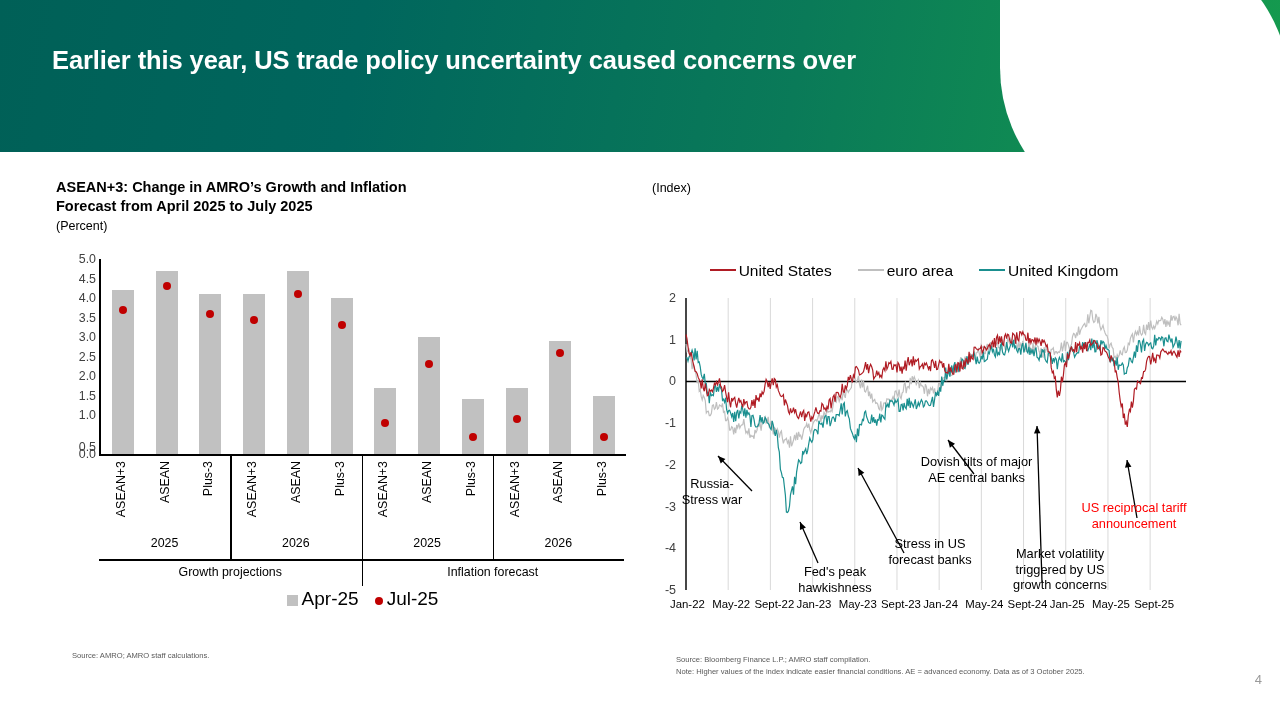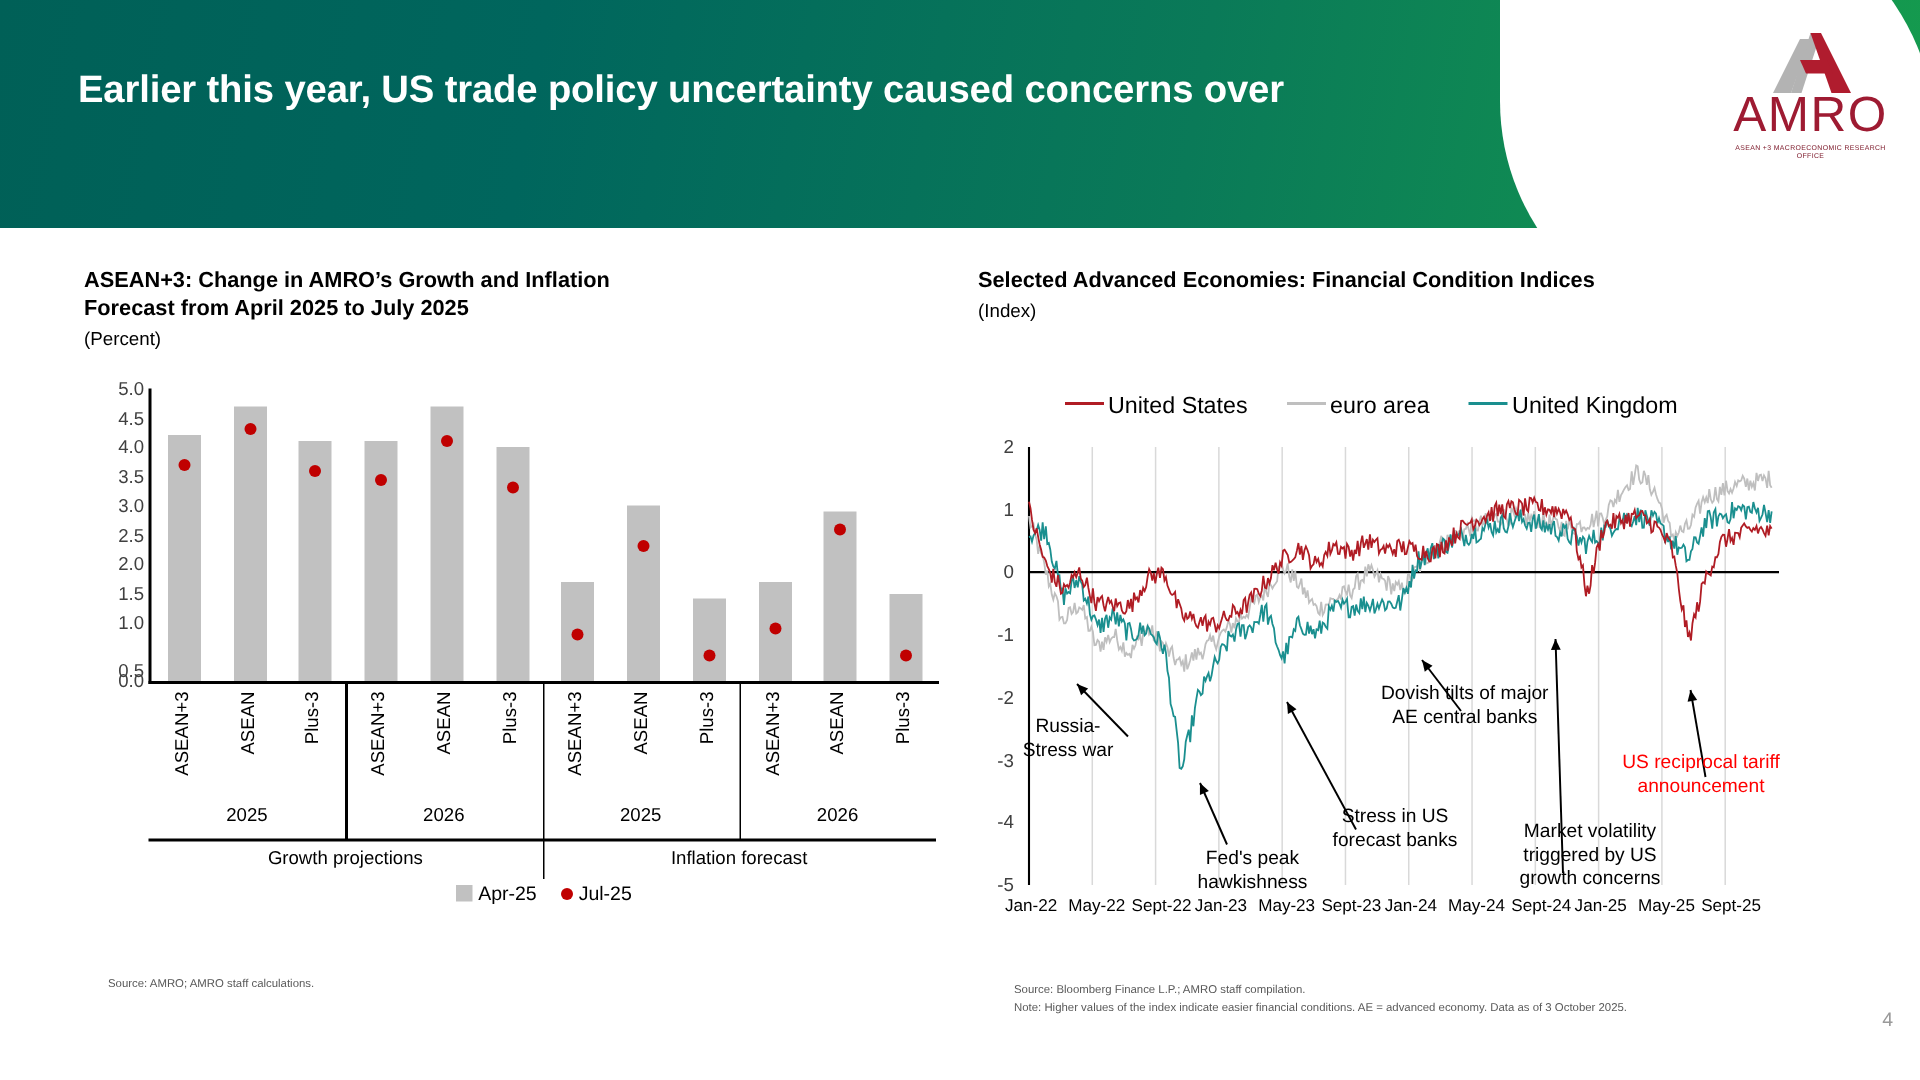--- a/index.html
+++ b/index.html
@@ -34,21 +34,21 @@
   .ytick{position:absolute;right:100%;transform:translateY(-50%);padding-right:5px;font-size:12.4px;color:#404040;white-space:nowrap;}
   .bar{position:absolute;bottom:0;width:22px;background:#c1c1c1;}
   .dot{position:absolute;width:8px;height:8px;border-radius:50%;background:#c00000;transform:translate(-50%,50%);}
   .catlabel{position:absolute;top:4px;font-size:12.4px;color:#000;writing-mode:vertical-rl;transform:rotate(180deg);white-space:nowrap;}
   #grp-row{position:absolute;left:43px;top:283px;width:527px;height:24px;}
   .grp{position:absolute;top:0;text-align:center;font-size:12.4px;color:#000;}
   #sec-row{position:absolute;left:43px;top:309px;width:527px;height:24px;}
   .sec{position:absolute;top:3px;text-align:center;font-size:12.4px;color:#000;}
   .vsep{position:absolute;background:#000;width:1.5px;}
   .hsep{position:absolute;background:#000;height:1.5px;}
-  #bar-legend{position:absolute;left:43px;top:335px;width:527px;text-align:center;font-size:13px;color:#000;}
+  #bar-legend{position:absolute;left:43px;top:335px;width:527px;text-align:center;font-size:19px;color:#000;}
   #bar-legend span.sw{display:inline-block;width:11px;height:11px;background:#c1c1c1;vertical-align:-1px;margin-right:4px;}
   #bar-legend span.dt{display:inline-block;width:8px;height:8px;border-radius:50%;background:#c00000;vertical-align:0px;margin-left:16px;margin-right:4px;}
   #left-src{position:absolute;left:72px;top:650px;}
 
   
   #right-panel{position:absolute;left:652px;top:178px;width:560px;}
   #line-legend{position:absolute;left:652px;top:262px;width:550px;text-align:center;font-size:15.5px;color:#000;white-space:nowrap;}
   #line-legend i{display:inline-block;width:26px;height:0;border-top:2px solid #000;vertical-align:5px;margin-right:3px;}
   #line-legend b{font-weight:normal;margin-right:26px;}
   #line-chart{position:absolute;left:652px;top:288px;width:552px;height:330px;}
@@ -60,30 +60,20 @@
   #pageno{position:absolute;right:18px;top:672px;font-size:13px;color:#9a9a9a;}
 </style>
 </head>
 <body>
 
 <div id="header">
   <div id="header-petal"></div>
   <div id="header-petal2"></div>
   <div id="header-title">
     <div>Earlier this year, US trade policy uncertainty caused concerns over</div>
-  </div>
-  <div id="logo">
-    <svg id="logo-mark" viewBox="0 0 66 40">
-      <polygon points="20,40 33,0 40,0 27,40" fill="#b3b3b3"></polygon>
-      <polygon points="8,40 20,40 33,4 26,4" fill="#b3b3b3"></polygon>
-      <polygon points="33,0 40,0 60,40 47,40" fill="#b01c2e"></polygon>
-      <polygon points="26,18 44,18 48,27 30,27" fill="#b01c2e"></polygon>
-    </svg>
-    <div id="logo-word">AMRO</div>
-    <div id="logo-sub">ASEAN +3 MACROECONOMIC RESEARCH OFFICE</div>
   </div>
 </div>
 
 <div id="left-panel">
   <div class="panel-title">
     <div>ASEAN+3: Change in AMRO’s Growth and Inflation</div>
     <div>Forecast from April 2025 to July 2025</div>
   </div>
   <div class="panel-unit">(Percent)</div>
 
@@ -151,21 +141,20 @@
       <div class="vsep" style="left: 436.75px; top: 203px; height: 104px;"></div>
       <div class="vsep" style="left: 305.5px; top: 203px; height: 130px;"></div>
       <div class="hsep" style="left: 43px; top: 306px; width: 262.5px;"></div>
       <div class="hsep" style="left: 305.5px; top: 306px; width: 262.5px;"></div>
       <div id="bar-legend"><span class="sw"></span><span>Apr-25</span><span class="dt"></span><span>Jul-25</span></div>
     </div>
 </div>
 <div id="left-src" class="srcnote">Source: AMRO; AMRO staff calculations.</div>
 
 <div id="right-panel">
-  <div class="panel-title">Selected Advanced Economies: Financial Condition Indices</div>
   <div class="panel-unit">(Index)</div>
 </div>
 
 <div id="line-legend">
   <i style="border-color:#b01c24"></i><b>United States</b><i style="border-color:#bfbfbf"></i><b>euro area</b><i style="border-color:#1a8f8f"></i><b>United Kingdom</b>
 </div>
 
 <div id="line-chart"><svg width="552" height="330">
       <line x1="34" y1="10" x2="34" y2="302" stroke="#d9d9d9" stroke-width="1"></line>
       <line x1="76.19409282700423" y1="10" x2="76.19409282700423" y2="302" stroke="#d9d9d9" stroke-width="1"></line>

